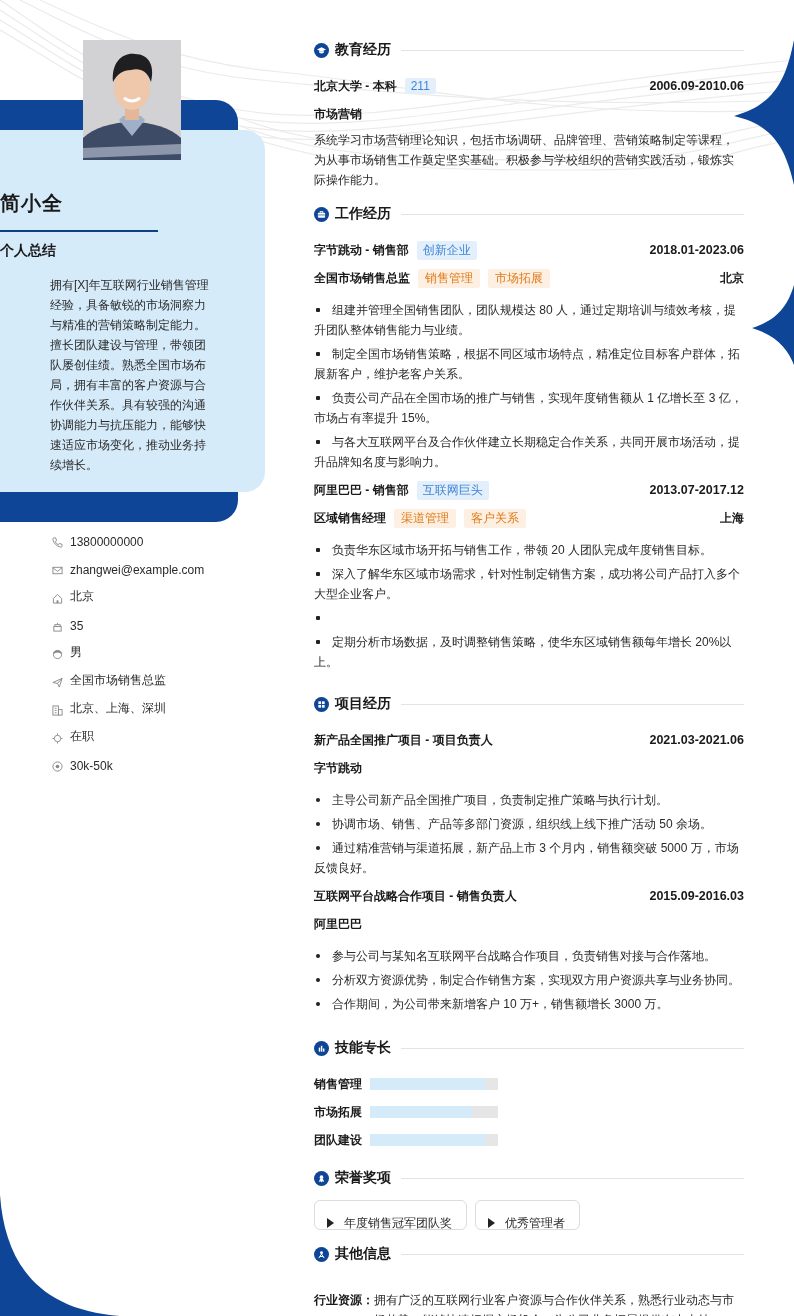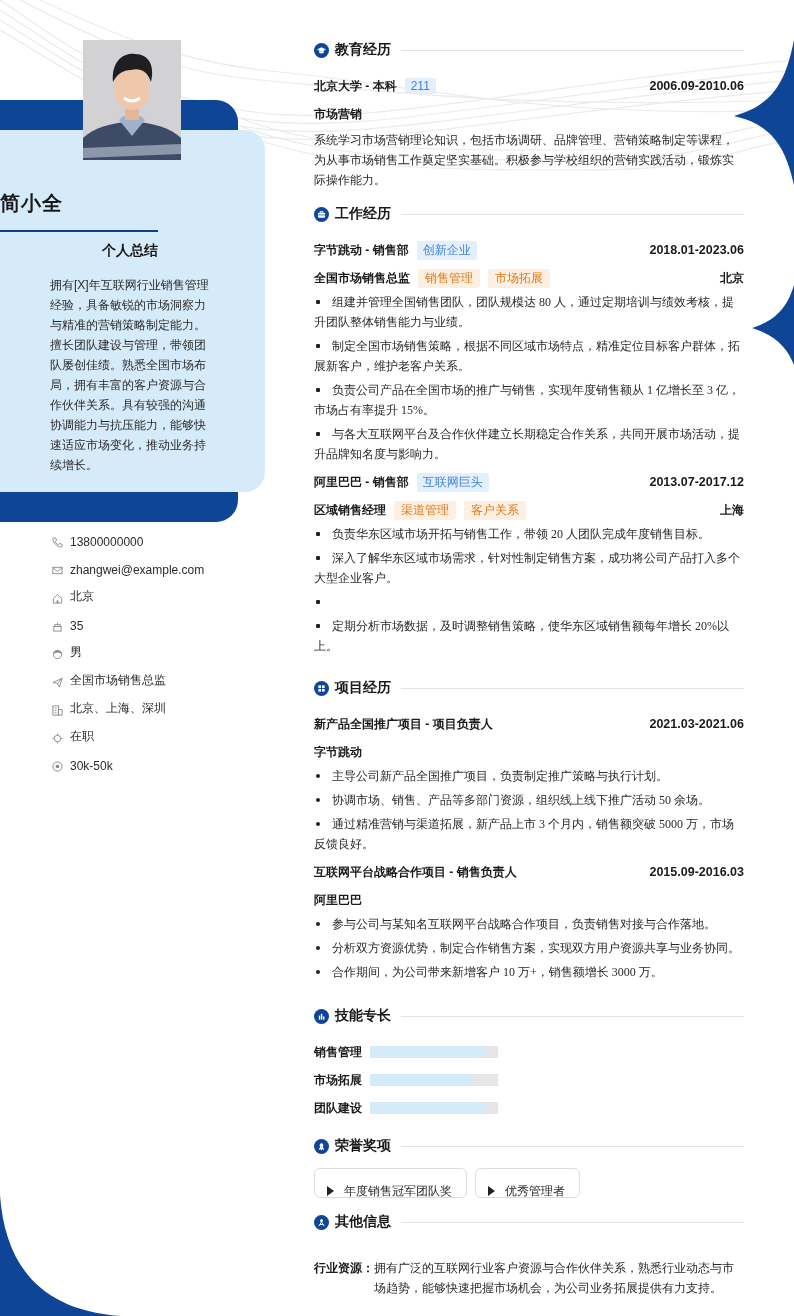--- a/index.html
+++ b/index.html
@@ -22,21 +22,21 @@
   .avatar {
     position: absolute; left: 83px; top: 40px; width: 98px; height: 120px;
     background: #cfcfcf; overflow: hidden;
   }
   .name {
     position: absolute; left: 0; top: 190px; width: 162px; text-align: left;
     font-size: 20px; font-weight: bold; color: #1a1a1a; letter-spacing: 1px;
   }
   .name-rule { position: absolute; left: 0; top: 230px; width: 158px; height: 2px; background: #0f3f86; }
   .summary-title {
-    position: absolute; left: 0; top: 242px; width: 158px; text-align: right;
+    position: absolute; left: 0; top: 242px; width: 158px; 
     font-size: 14px; font-weight: bold; color: #1a1a1a;
   }
   .summary-text {
     position: absolute; left: 50px; top: 275px; width: 165px;
     font-size: 12px; line-height: 20px; color: #2a2a2a;
   }
   .contacts { position: absolute; left: 50px; top: 521px; width: 220px; }
   .contact {
     display: flex; align-items: flex-end; height: 28px; font-size: 12px; color: #2a2a2a;
   }
@@ -54,21 +54,21 @@
   .sec-title { font-size: 14px; font-weight: bold; color: #1a1a1a; white-space: nowrap; }
   .sec-rule { flex: 1; height: 1px; background: #e4e4e4; margin-left: 10px; }
 
   .row { display: flex; align-items: center; justify-content: space-between; height: 28px; }
   .row-left { display: flex; align-items: center; }
   .strong { font-size: 12px; font-weight: bold; color: #1a1a1a; }
   .date { font-size: 12.5px; font-weight: bold; color: #1a1a1a; text-align: right; }
   .tag-blue { margin-left: 8px; padding: 1px 6px; font-size: 12px; color: #3f83d6; background: #e3f0fb; border-radius: 2px; }
   .tag-orange { margin-left: 8px; padding: 1px 7px; font-size: 12px; color: #e07b1a; background: #fdf0e2; border-radius: 2px; }
   .para { font-size: 12px; line-height: 20px; color: #2a2a2a; margin-top: 2px; }
-  .bullets { list-style: none; margin-top: 0; font-family: Liberation Serif, serif; }
+  .bullets { list-style: none; margin-top: 8px; }
   .bullets li { font-size: 12px; line-height: 20px; color: #2a2a2a; margin-bottom: 4px; padding-left: 0; }
   .bullets li .dot { display: inline-block; width: 4px; height: 4px; background: #222; border-radius: 1px; vertical-align: middle; margin: 0 12px 2px 2px; }
   .gap { height: 8px; }
 
   .skills { display: flex; flex-wrap: wrap; }
   .skill { display: flex; align-items: center; width: 221px; height: 28px; }
   .skill-label { font-size: 12px; font-weight: bold; color: #1a1a1a; width: 56px; }
   .skill-bar { width: 128px; height: 12px; background: #e6e6e6; position: relative; }
   .skill-fill { position: absolute; left: 0; top: 0; height: 100%; background: #d6ebfa; }
 

